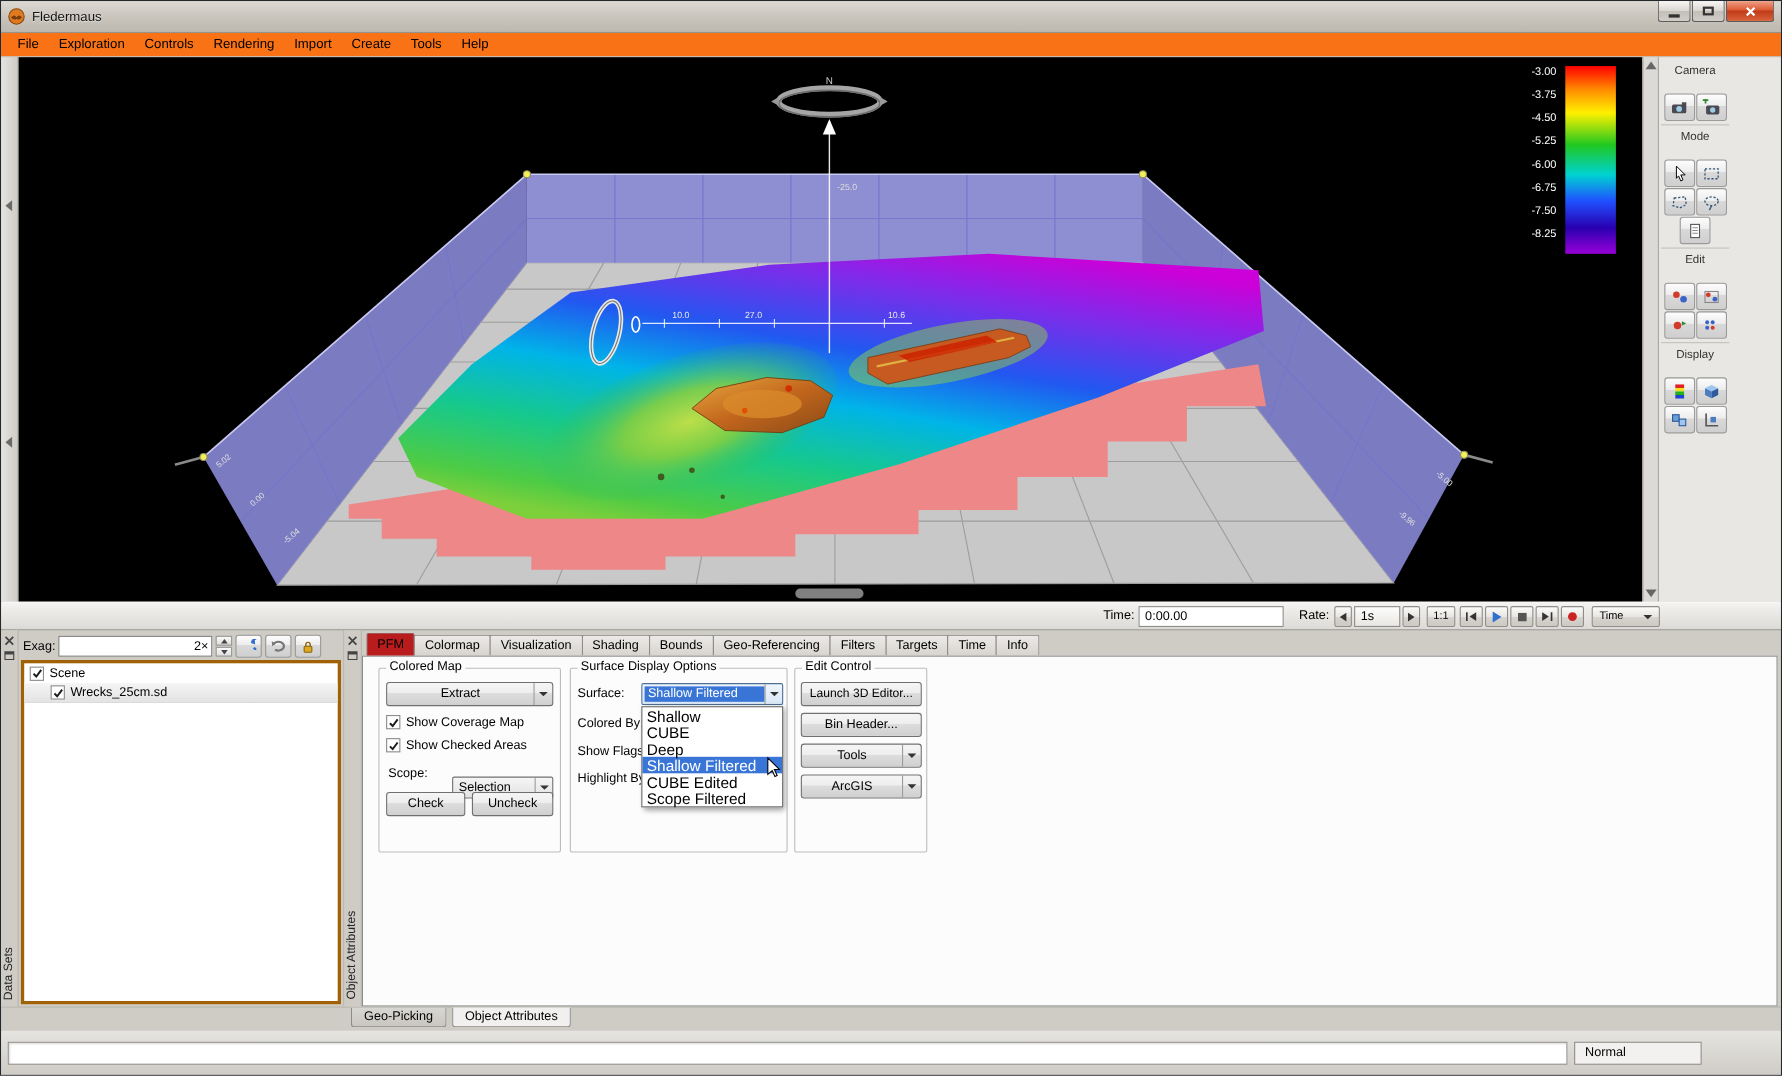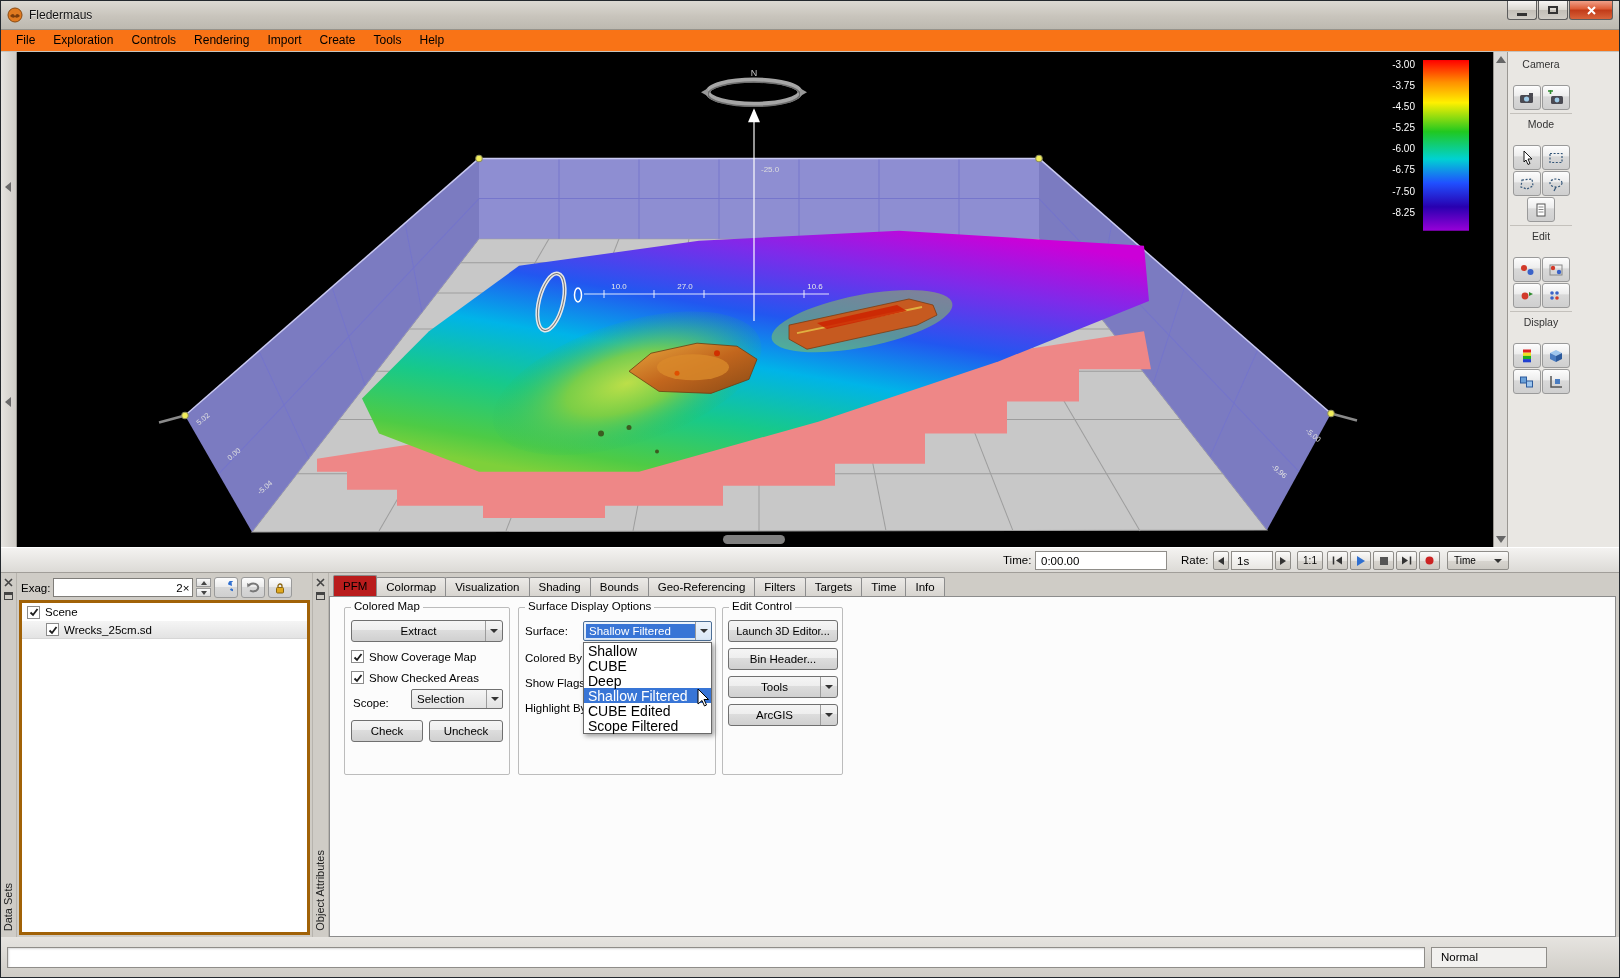--- a/index.html
+++ b/index.html
@@ -597,21 +597,21 @@
           </div>
           <div class="cb-row" style="left:6px;top:63px">
             <span class="cb">
                 <svg width="10" height="10">
                   <path d="M1.5 5.5 L4 8 L8.5 2" stroke="#1c1c1c" stroke-width="1.8" fill="none"></path>
                 </svg>
               </span>
             <span>Show Checked Areas</span>
           </div>
           <span class="glabel" style="left:8px;top:89px">Scope:</span>
-          <div class="combo" style="left:66px;top:81px;width:92px">
+          <div class="combo" style="left:66px;top:98px;width:92px">
             <span class="ctext">Selection</span>
             <span class="cbtn">
                 <span class="caret"></span>
               </span>
           </div>
           <div class="btn" style="left:6px;top:112px;width:72px">
               <span class="lbl">Check</span>
             </div>
           <div class="btn" style="left:84px;top:112px;width:74px">
               <span class="lbl">Uncheck</span>
@@ -662,20 +662,24 @@
               <span class="split">
                 <span class="caret"></span>
               </span>
             </div>
         </div>
 
       </div>
     </div>
   </div>
 
+  <div class="btabs">
+    <div class="btab">Geo-Picking</div>
+    <div class="btab active">Object Attributes</div>
+  </div>
 
   <div class="statusbar">
     <div class="status-field"></div>
     <div class="status-mode">
         <span>Normal</span>
       </div>
     <div class="status-gap"></div>
   </div>
 
 </div>

